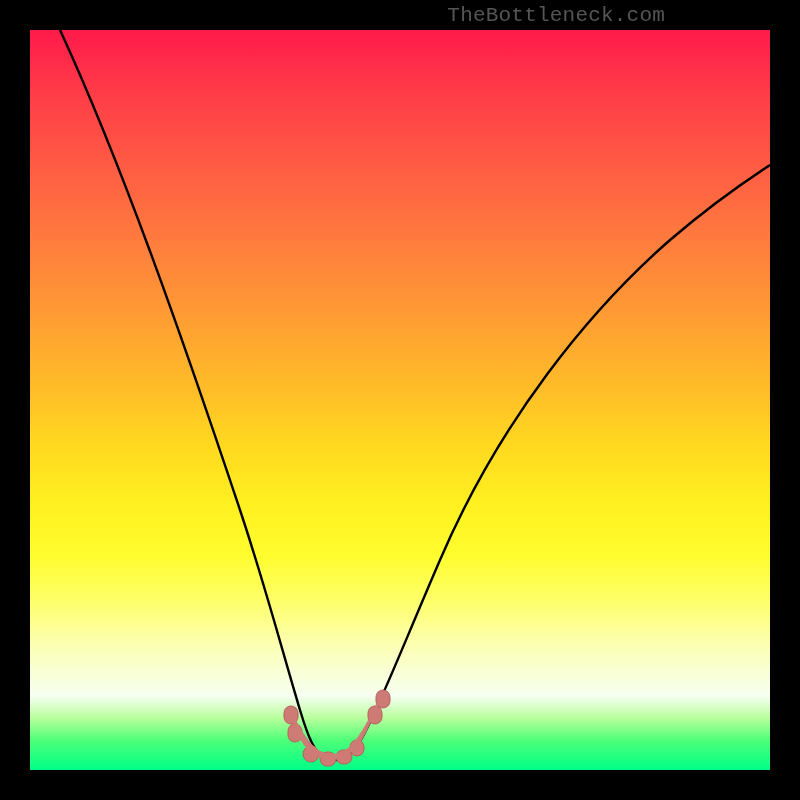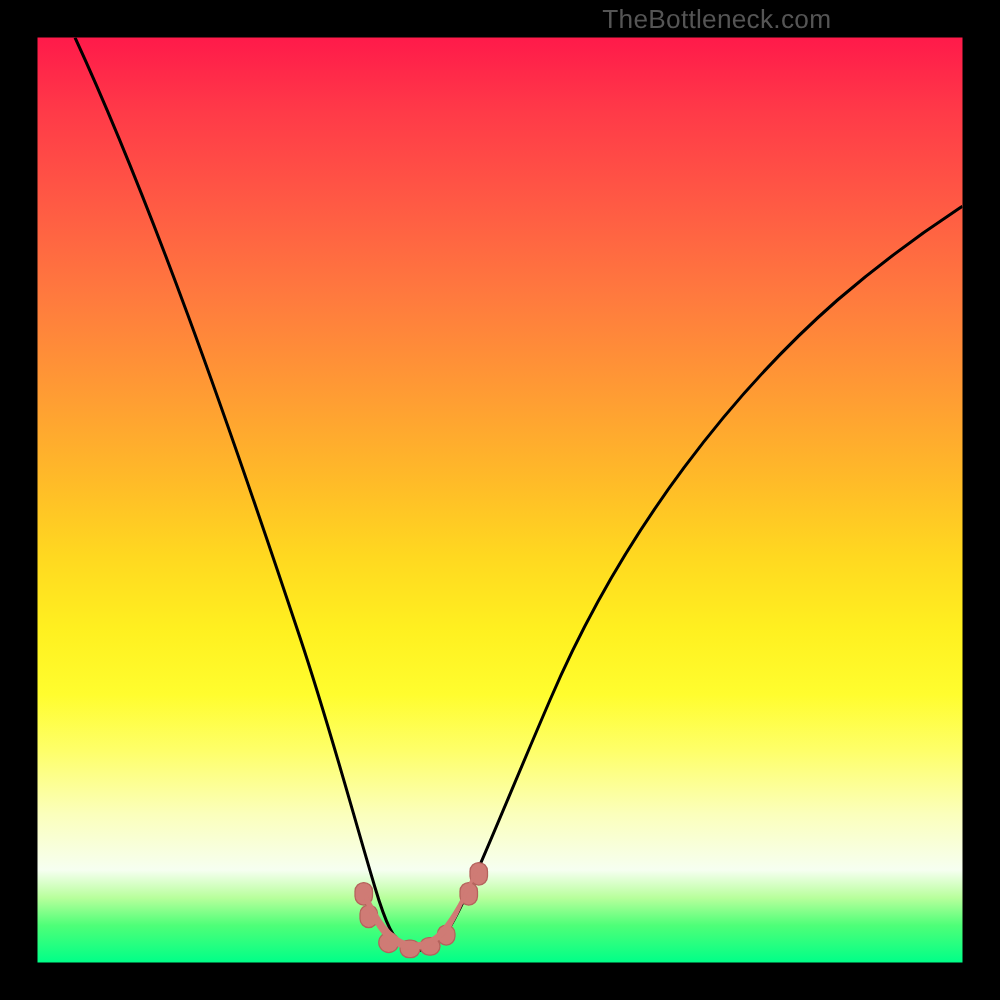--- a/index.html
+++ b/index.html
@@ -11,20 +11,21 @@
     background: #000;
     font-family: Arial, Helvetica, sans-serif;
   }
   .frame {
     position: absolute;
     top: 0;
     left: 0;
     width: 673px;
     height: 800px;
     background: #000;
+    font-family: Liberation Mono, monospace;
   }
   .plot-area {
     position: absolute;
     top: 30px;
     left: 30px;
     width: 740px;
     height: 740px;
   }
   .gradient-bg {
     position: absolute;

